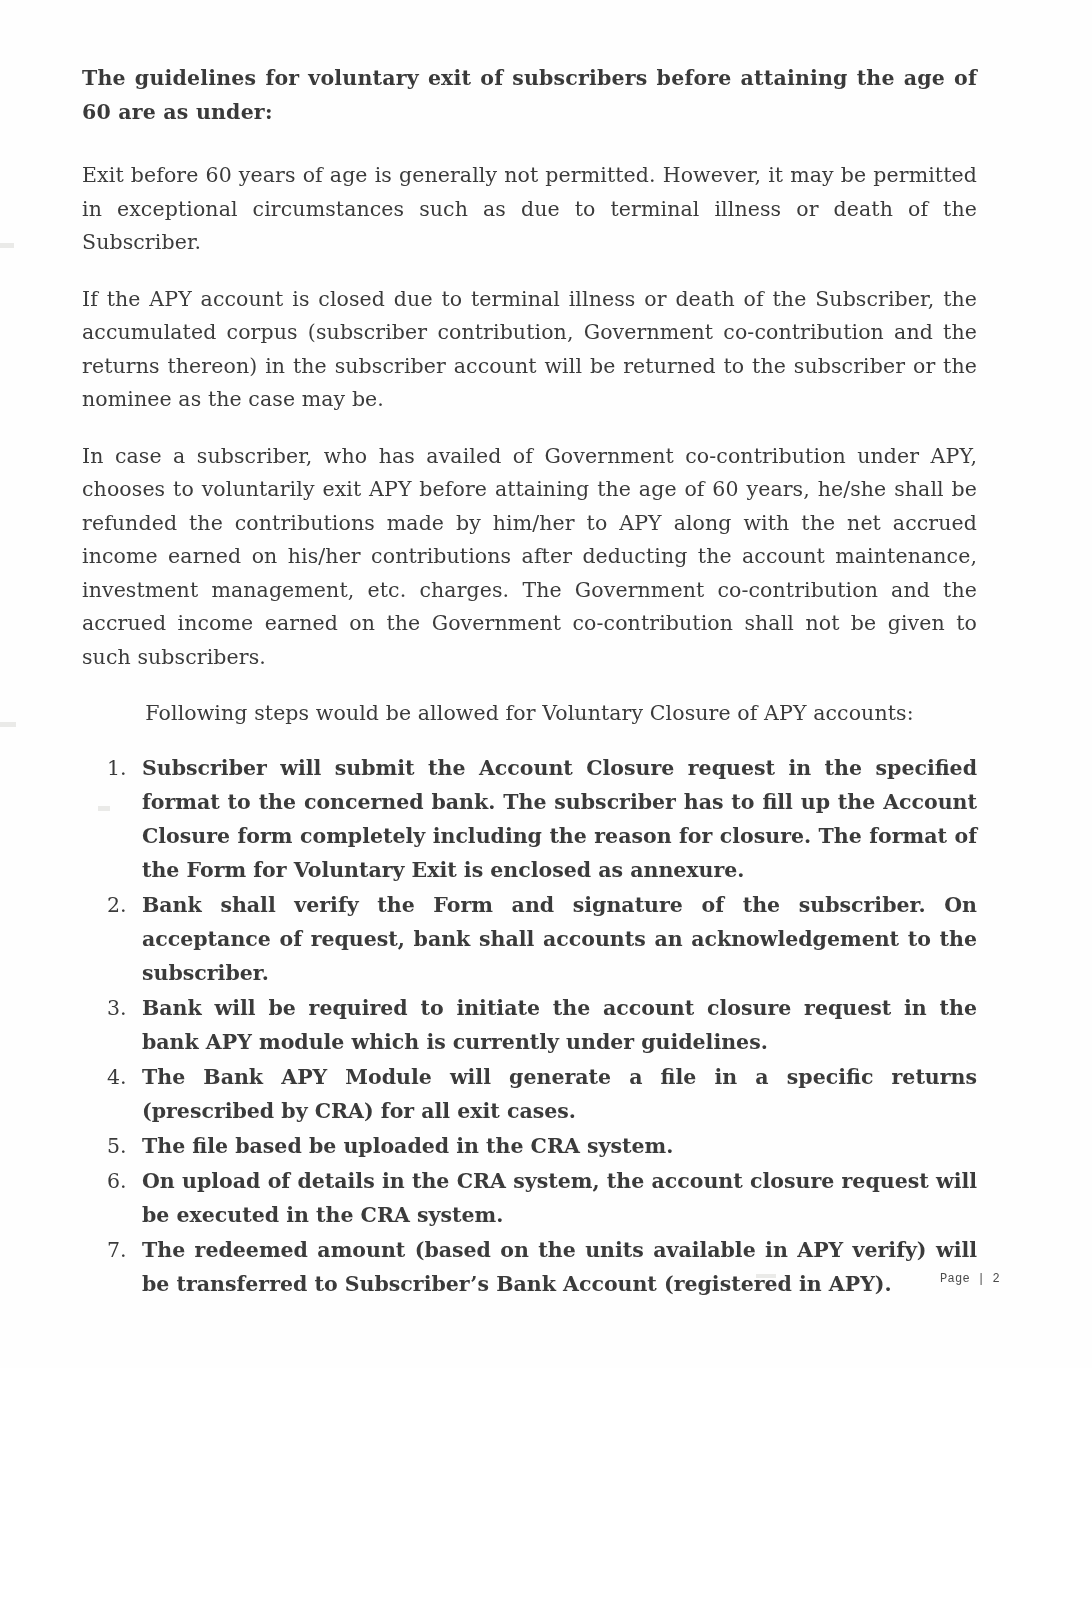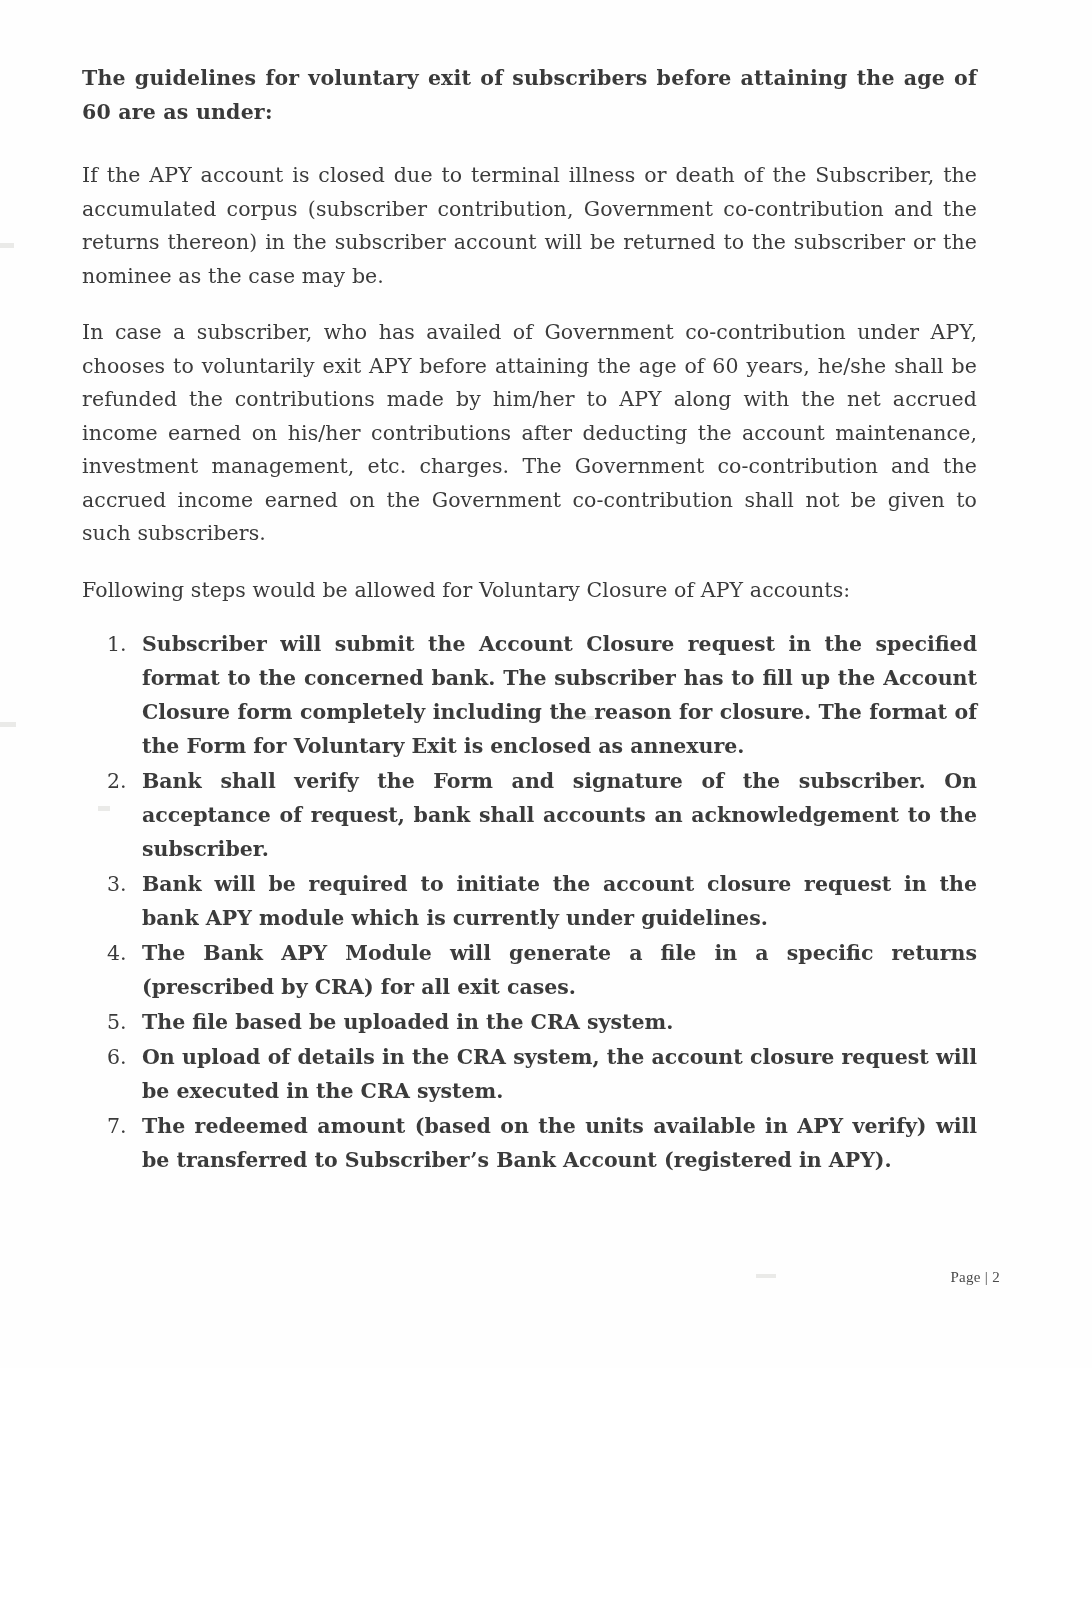--- a/index.html
+++ b/index.html
@@ -44,21 +44,21 @@
   }
 
   .para.lead {
     font-weight: bold;
     color: #3a3a3a;
     margin-bottom: 30px;
     letter-spacing: 0.2px;
   }
 
   .para.nojust {
-    text-align: left;
+    text-align: center;
   }
 
   .para.tight {
     margin-bottom: 20px;
   }
 
   .list {
     margin: 0;
     padding: 0;
     list-style: none;
@@ -87,42 +87,43 @@
 
   .list li .itemtext {
     display: block;
     font-weight: bold;
   }
 
   .footer {
     position: absolute;
     right: 92px;
     bottom: 82px;
-    font-family: Liberation Serif, serif;
-    font-size: 15px;
+    font-family: Liberation Mono, monospace;
+    font-size: 12px;
     color: #4a4a4a;
     letter-spacing: 0.3px;
     margin-left: 24px;
   }
 </style>
 </head>
 <body>
 
 <div class="page">
 
   <div class="artifact" style="left:0px; top:243px; width:14px; height:5px;"></div>
   <div class="artifact" style="left:0px; top:722px; width:16px; height:5px;"></div>
   <div class="artifact" style="left:568px; top:716px; width:26px; height:4px;"></div>
   <div class="artifact" style="left:98px; top:806px; width:12px; height:5px;"></div>
   <div class="artifact" style="left:756px; top:1274px; width:20px; height:4px;"></div>
 
   <div class="content">
 
     <p class="para lead">The guidelines for voluntary exit of subscribers before attaining the age of 60 are as under:</p>
 
+    <p class="para">Exit before 60 years of age is generally not permitted.  However, it may be permitted in exceptional circumstances such as due to terminal illness or death of the Subscriber.</p>
 
     <p class="para">If the APY account is closed due to terminal illness or death of the Subscriber, the accumulated corpus (subscriber contribution, Government co-contribution and the returns thereon) in the subscriber account will be returned to the subscriber or the nominee as the case may be.</p>
 
     <p class="para">In case a subscriber, who has availed of Government co-contribution under APY, chooses to voluntarily exit APY before attaining the age of 60 years, he/she shall be refunded the contributions made by him/her to APY along with the net accrued income earned on his/her contributions after deducting the account maintenance, investment management, etc. charges. The Government co-contribution and the accrued income earned on the Government co-contribution shall not be given  to such subscribers.</p>
 
 
     <p class="para nojust tight">Following steps would be allowed for Voluntary Closure of APY accounts:</p>
 
     <ol class="list">
       <li>

